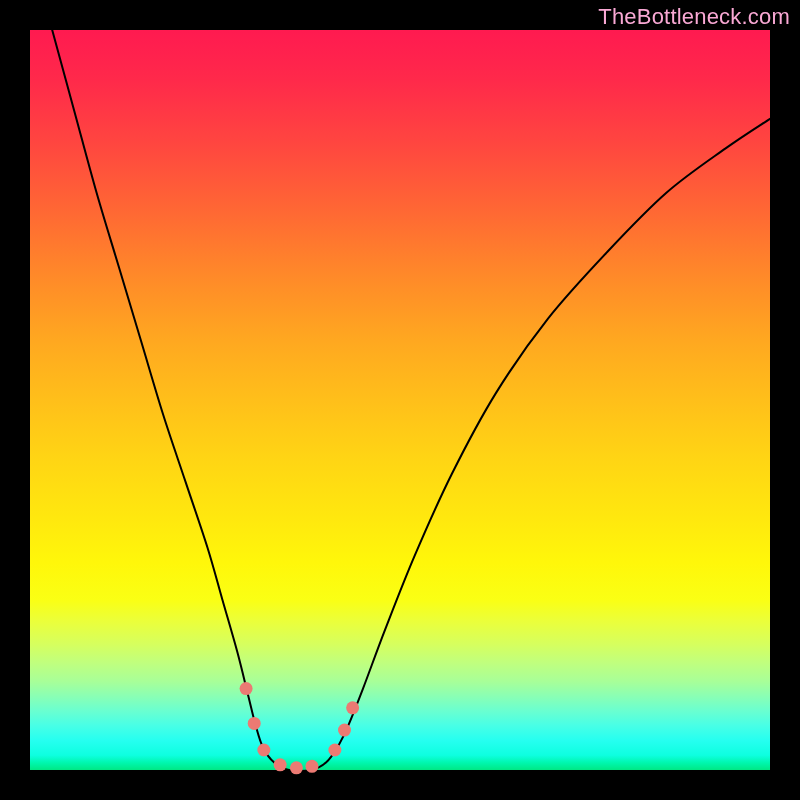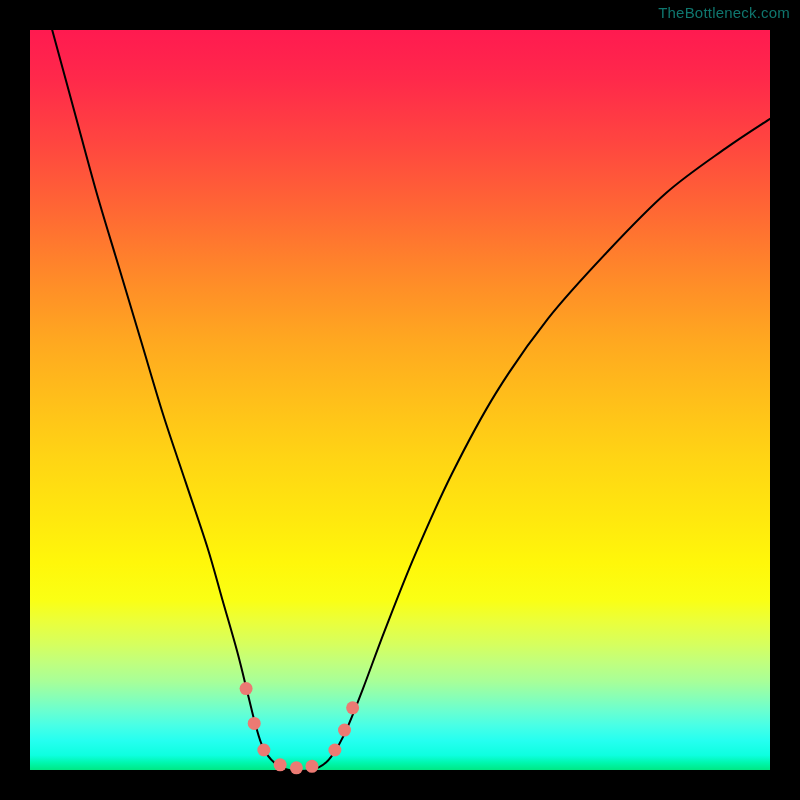--- a/index.html
+++ b/index.html
@@ -39,22 +39,22 @@
       #26fff0 96%,
       #0effe0 98%,
       #00f7af 99%,
       #00e884 100%
     );
   }
   .watermark {
     position: absolute;
     top: 4px;
     right: 10px;
-    color: #0f766e;
-    font-size: 15px;
+    color: #f9a8d4;
+    font-size: 22px;
     font-weight: 500;
     letter-spacing: 0.2px;
   }
   svg.chart {
     position: absolute;
     top: 30px;
     left: 30px;
     width: 740px;
     height: 740px;
     overflow: visible;

